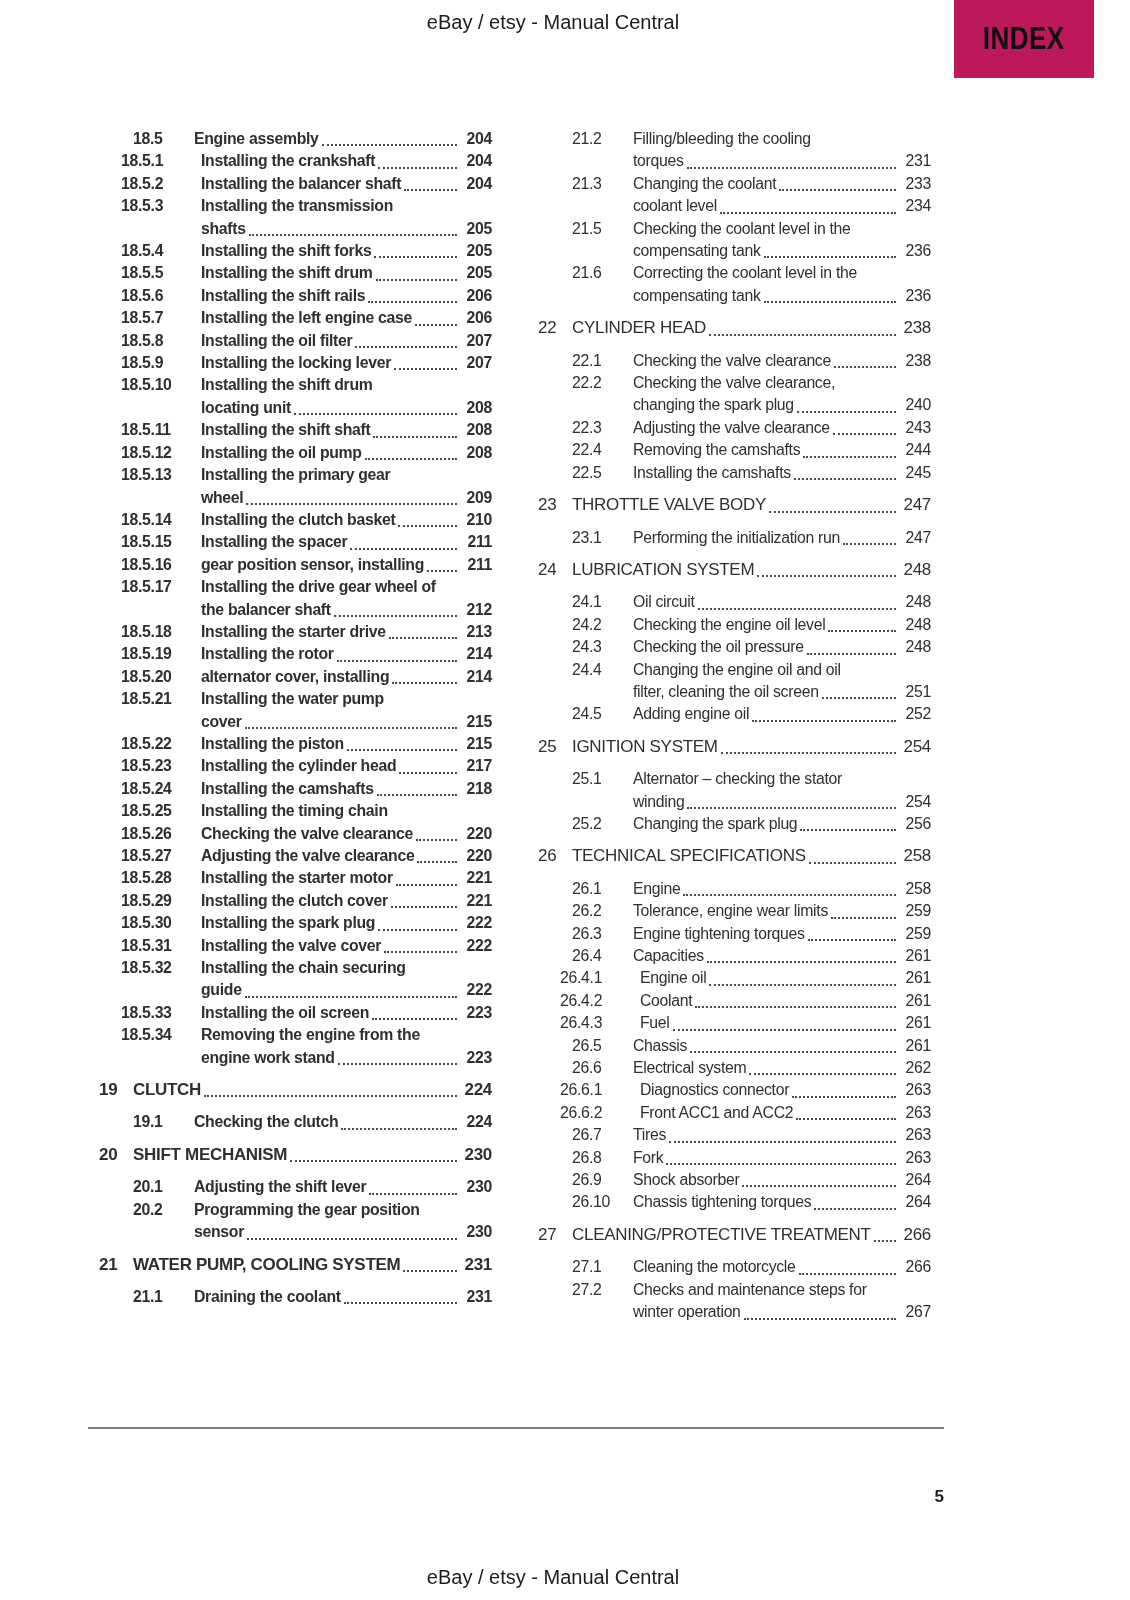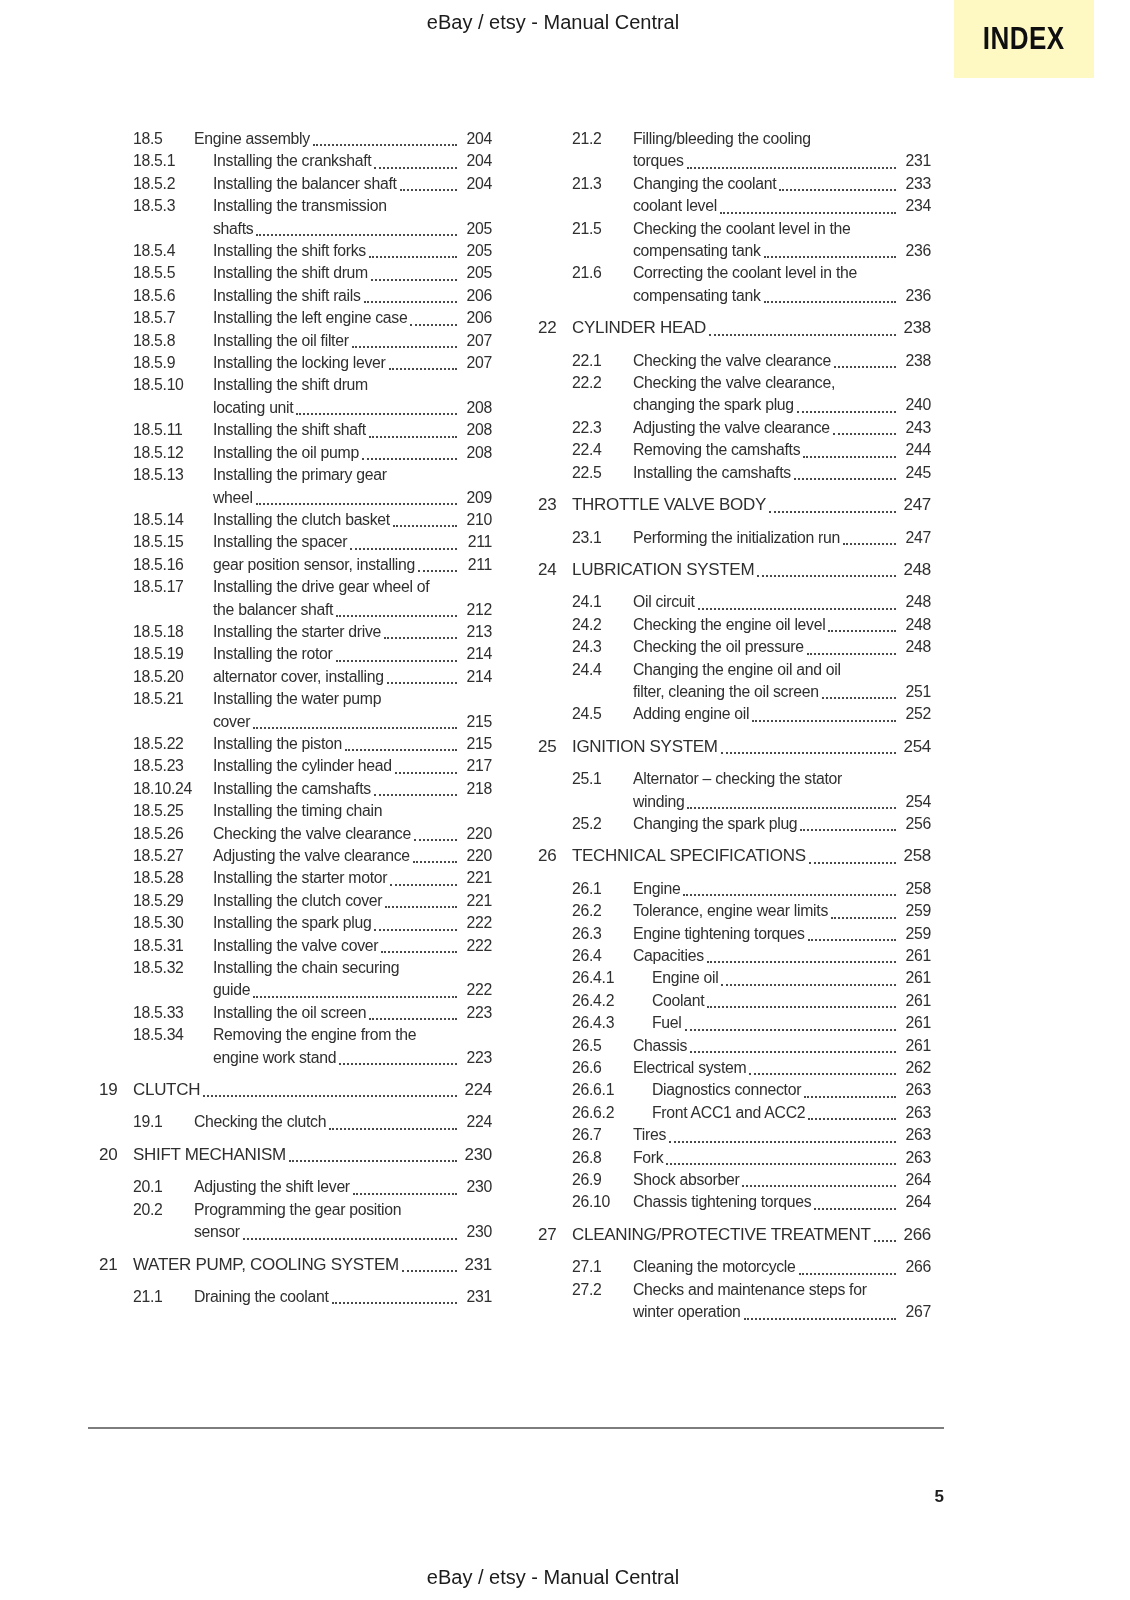--- a/index.html
+++ b/index.html
@@ -18,50 +18,50 @@
     top: 11px; left: 0;
     width: 1106px;
     text-align: center;
     font-size: 20px;
     color: #1c1c1c;
   }
   .index-tab {
     position: absolute;
     top: 0; right: 0;
     width: 140px; height: 78px;
-    background: #fef9c3;
+    background: #be185d;
     display: flex; align-items: center; justify-content: center;
   }
   .index-tab .index-label {
     font-size: 31px;
     font-weight: bold;
     color: #0f0f0f;
     transform: scaleX(0.84);
     letter-spacing: 0.5px;
     white-space: nowrap;
   }
   .toc-col {
     position: absolute;
     top: 128px;
     width: 400px;
     font-size: 15.8px;
     line-height: 22.4px;
     letter-spacing: -0.3px;
     color: #2f2f2f;
   }
-  .col-left  { left: 92px; }
+  .col-left  { left: 92px; font-weight: bold; }
   .col-right { left: 531px; }
 
   .toc-entry.chapter { margin: 10px 0; font-size: 17px; }
 
   .toc-line { display: flex; align-items: flex-end; }
   .num { flex: none; }
   .chapter .num { margin-left: 7px;  width: 34px; }
   .sub     .num { margin-left: 41px; width: 61px; }
-  .subsub  .num { margin-left: 41px; width: 80px; }
+  .subsub  .num { margin-left: 29px; width: 80px; }
 
   .ttl { flex: 0 1 auto; min-width: 0; white-space: nowrap; }
 
   .leader {
     flex: 1 1 8px;
     min-width: 8px;
     border-bottom: 2px dotted #4a4a4a;
     margin: 0 4px 4px 3px;
     height: 0;
     align-self: flex-end;
@@ -311,21 +311,21 @@
       <div class="toc-entry subsub">
         <div class="toc-line">
           <span class="num">18.5.23</span>
           <span class="ttl">Installing the cylinder head</span>
           <span class="leader"></span>
           <span class="page">217</span>
         </div>
       </div>
       <div class="toc-entry subsub">
         <div class="toc-line">
-          <span class="num">18.10.24</span>
+          <span class="num">18.5.24</span>
           <span class="ttl">Installing the camshafts</span>
           <span class="leader"></span>
           <span class="page">218</span>
         </div>
       </div>
       <div class="toc-entry subsub">
         <div class="toc-line">
           <span class="num">18.5.25</span>
           <span class="ttl">Installing the timing chain</span>
         </div>

